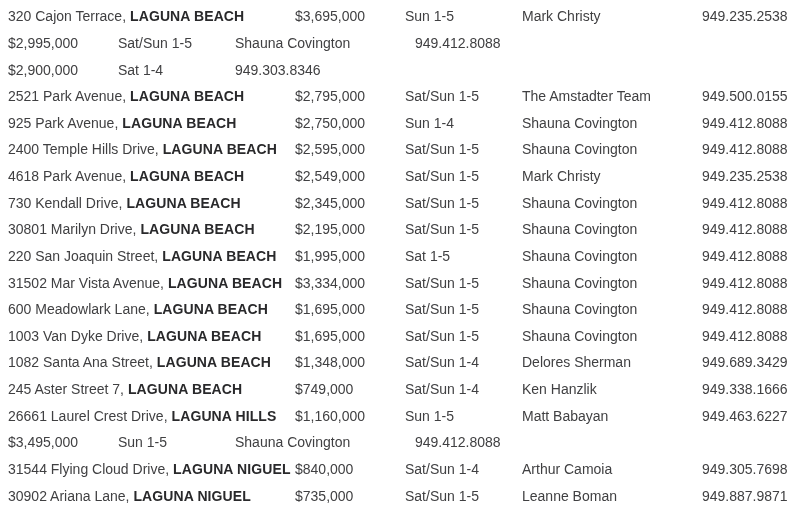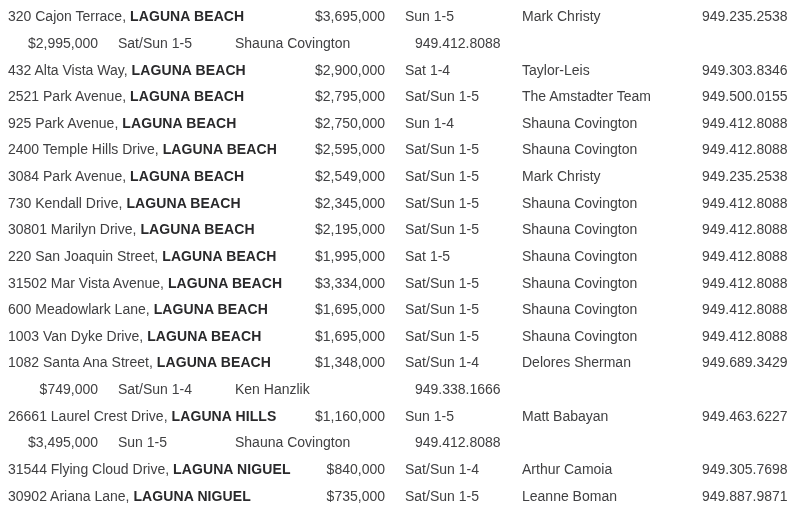--- a/index.html
+++ b/index.html
@@ -30,21 +30,21 @@
   .address { width: 287px; }
   .street  { font-weight: 400; }
   .city    {
     font-weight: 700;
     color: #29292b;
     margin-left: 4px;
     letter-spacing: 0.1px;
   }
   .price   {
     width: 90px;
-    text-align: right;
+    text-align: left;
     margin-right: 20px;
   }
   .times   { width: 117px; }
   .agent   { width: 180px; }
   .phone   { width: 90px; }
 </style>
 </head>
 <body>
 
 <div class="listings">
@@ -59,26 +59,22 @@
   </div>
 
   <div class="row">
     <div class="col price">$2,995,000</div>
     <div class="col times">Sat/Sun 1-5</div>
     <div class="col agent">Shauna Covington</div>
     <div class="col phone">949.412.8088</div>
   </div>
 
   <div class="row">
-    <div class="col address">
-      <span class="street">432 Alta Vista Way,</span><span class="city">LAGUNA BEACH</span>
-    </div>
     <div class="col price">$2,900,000</div>
     <div class="col times">Sat 1-4</div>
-    <div class="col agent">Taylor-Leis</div>
     <div class="col phone">949.303.8346</div>
   </div>
 
   <div class="row">
     <div class="col address">
       <span class="street">2521 Park Avenue,</span><span class="city">LAGUNA BEACH</span>
     </div>
     <div class="col price">$2,795,000</div>
     <div class="col times">Sat/Sun 1-5</div>
     <div class="col agent">The Amstadter Team</div>
@@ -100,21 +96,21 @@
       <span class="street">2400 Temple Hills Drive,</span><span class="city">LAGUNA BEACH</span>
     </div>
     <div class="col price">$2,595,000</div>
     <div class="col times">Sat/Sun 1-5</div>
     <div class="col agent">Shauna Covington</div>
     <div class="col phone">949.412.8088</div>
   </div>
 
   <div class="row">
     <div class="col address">
-      <span class="street">3084 Park Avenue,</span><span class="city">LAGUNA BEACH</span>
+      <span class="street">4618 Park Avenue,</span><span class="city">LAGUNA BEACH</span>
     </div>
     <div class="col price">$2,549,000</div>
     <div class="col times">Sat/Sun 1-5</div>
     <div class="col agent">Mark Christy</div>
     <div class="col phone">949.235.2538</div>
   </div>
 
   <div class="row">
     <div class="col address">
       <span class="street">730 Kendall Drive,</span><span class="city">LAGUNA BEACH</span>
@@ -179,20 +175,23 @@
     <div class="col address">
       <span class="street">1082 Santa Ana Street,</span><span class="city">LAGUNA BEACH</span>
     </div>
     <div class="col price">$1,348,000</div>
     <div class="col times">Sat/Sun 1-4</div>
     <div class="col agent">Delores Sherman</div>
     <div class="col phone">949.689.3429</div>
   </div>
 
   <div class="row">
+    <div class="col address">
+      <span class="street">245 Aster Street 7,</span><span class="city">LAGUNA BEACH</span>
+    </div>
     <div class="col price">$749,000</div>
     <div class="col times">Sat/Sun 1-4</div>
     <div class="col agent">Ken Hanzlik</div>
     <div class="col phone">949.338.1666</div>
   </div>
 
   <div class="row">
     <div class="col address">
       <span class="street">26661 Laurel Crest Drive,</span><span class="city">LAGUNA HILLS</span>
     </div>

